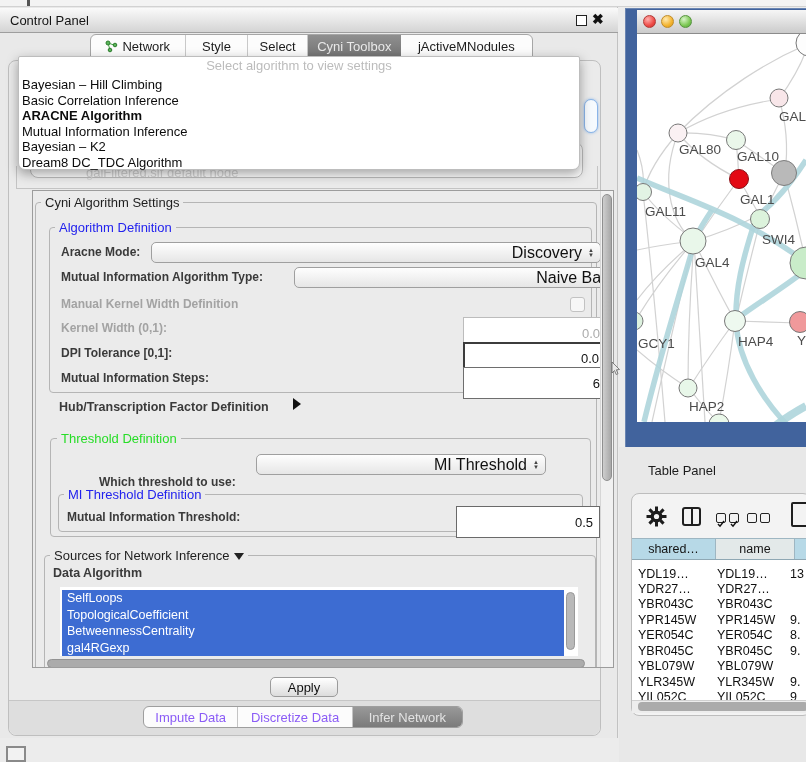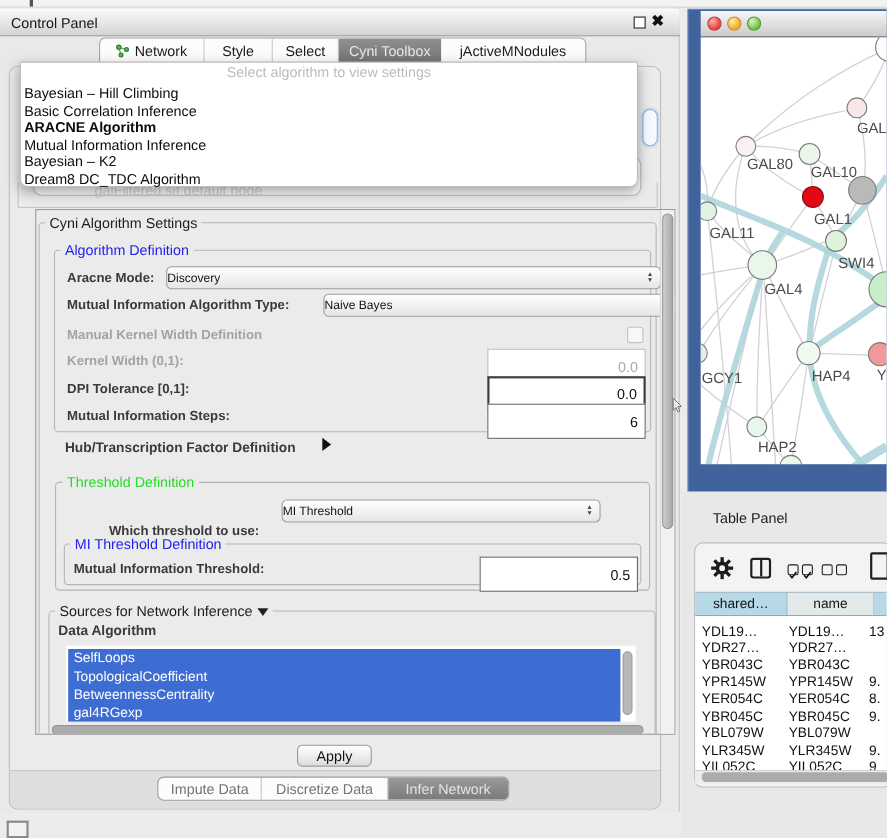--- a/index.html
+++ b/index.html
@@ -36,25 +36,25 @@
   .popup-item { left:22px; width:550px; height:15px; font-size:13px; color:#0c0c0c; }
   .popup-item.bold { font-weight:bold; }
   #sp { left:32px; top:190px; width:582px; height:478px; border:1px solid #9c9c9c;
      background:#ebebeb; overflow:hidden; }
   .gbox { position:absolute; border:1px solid #b5b5b5; border-radius:4px; }
   .gtitle { position:absolute; font-size:13px; background:#ebebeb; padding:0 4px; }
   .lbl { position:absolute; font-size:12px; font-weight:bold; color:#3a3a3a; }
   .lbl.dis { color:#a3a3a3; }
   .combo { position:absolute; height:21px; border:1px solid #9f9f9f; border-radius:5px;
      background:linear-gradient(#fefefe,#e6e6e6); display:flex; align-items:center; }
-  .combo .ctext { font-size:11px; color:#111; flex:1; }
+  .combo .ctext { font-size:16px; color:#111; flex:1;text-align:right; }
   .combo .arrows { width:18px; display:flex; flex-direction:column; align-items:center;
      font-size:6px; color:#444; line-height:5px; }
   .numin { position:absolute; height:32px; background:#fff; font-size:13px; color:#111;
-     display:flex; align-items:center; justify-content:flex-end; padding-right:6px; }
+     display:flex; align-items:center; justify-content:flex-end; padding-right:6px;margin-left:20px; }
   #cas-box { left:2px; top:11px; width:562px; height:680px; }
   #cas-title { left:8px; top:4px; color:#1e1e1e; }
   #ad-box { left:16px; top:36px; width:543px; height:166px; }
   #ad-title { left:22px; top:29px; color:#2222ee; }
   #lbl-aracne { left:28px; top:54px; }
   #combo-aracne { left:118px; top:51px; width:450px; }
   #lbl-miat { left:28px; top:79px; }
   #combo-miat { left:261px; top:76px; width:351px; }
   #lbl-manual { left:28px; top:106px; }
   #chk-manual { left:537px; top:106px; width:15px; height:15px; border:1px solid #c2c2c2;
@@ -93,21 +93,21 @@
   #v-thumb { left:569px; top:3px; width:10px; height:287px; border-radius:5px;
      background:linear-gradient(90deg,#cecece,#a8a8a8); border:1px solid #8f8f8f; }
   #apply { left:270px; top:677px; width:68px; height:20px; border:1px solid #9b9b9b; border-radius:5px;
      background:linear-gradient(#ffffff,#dcdcdc); font-size:13px; color:#111;
      display:flex; align-items:center; justify-content:center; }
   #bottom-band { left:9px; top:700px; width:591px; height:35px; background:#dedede;
      border-top:1px solid #c6c6c6; border-radius:0 0 8px 8px; }
   #bottom-tabs { left:143px; top:706px; width:320px; height:22px; display:flex;
      border:1px solid #9e9e9e; border-radius:6px; background:#fcfcfc; overflow:hidden; }
   .b-tab { height:100%; display:flex; align-items:center; justify-content:center;
-     font-size:13px; color:#737373; border-right:1px solid #c4c4c4; }
+     font-size:13px; color:#8b5cf6; border-right:1px solid #c4c4c4; }
   .b-tab:last-child { border-right:none; }
   .b-tab.sel { background:linear-gradient(#999999,#7b7b7b); color:#e3e3e3; }
   #mini-sq { left:6px; top:746px; width:20px; height:16px; border:2px solid #8a8a8a; background:#f2f2f2; }
   #cursor { left:611px; top:362px; }
   #nw { left:625px; top:8px; width:181px; height:439px; background:#41639d;
      box-shadow:inset 1px 1px 0 rgba(255,255,255,0.22); }
   #nw-titlebar { left:637px; top:10px; width:169px; height:24px;
      background:linear-gradient(#f6f6f6,#cbcbcb); border-bottom:1px solid #8b8b8b; }
   .light { position:absolute; top:15px; width:13px; height:13px; border-radius:50%; }
   #light-red { left:643px; background:radial-gradient(circle at 35% 30%, #ffb0ae, #ee4b47 60%, #c0322e); border:1px solid #b13a36; }

